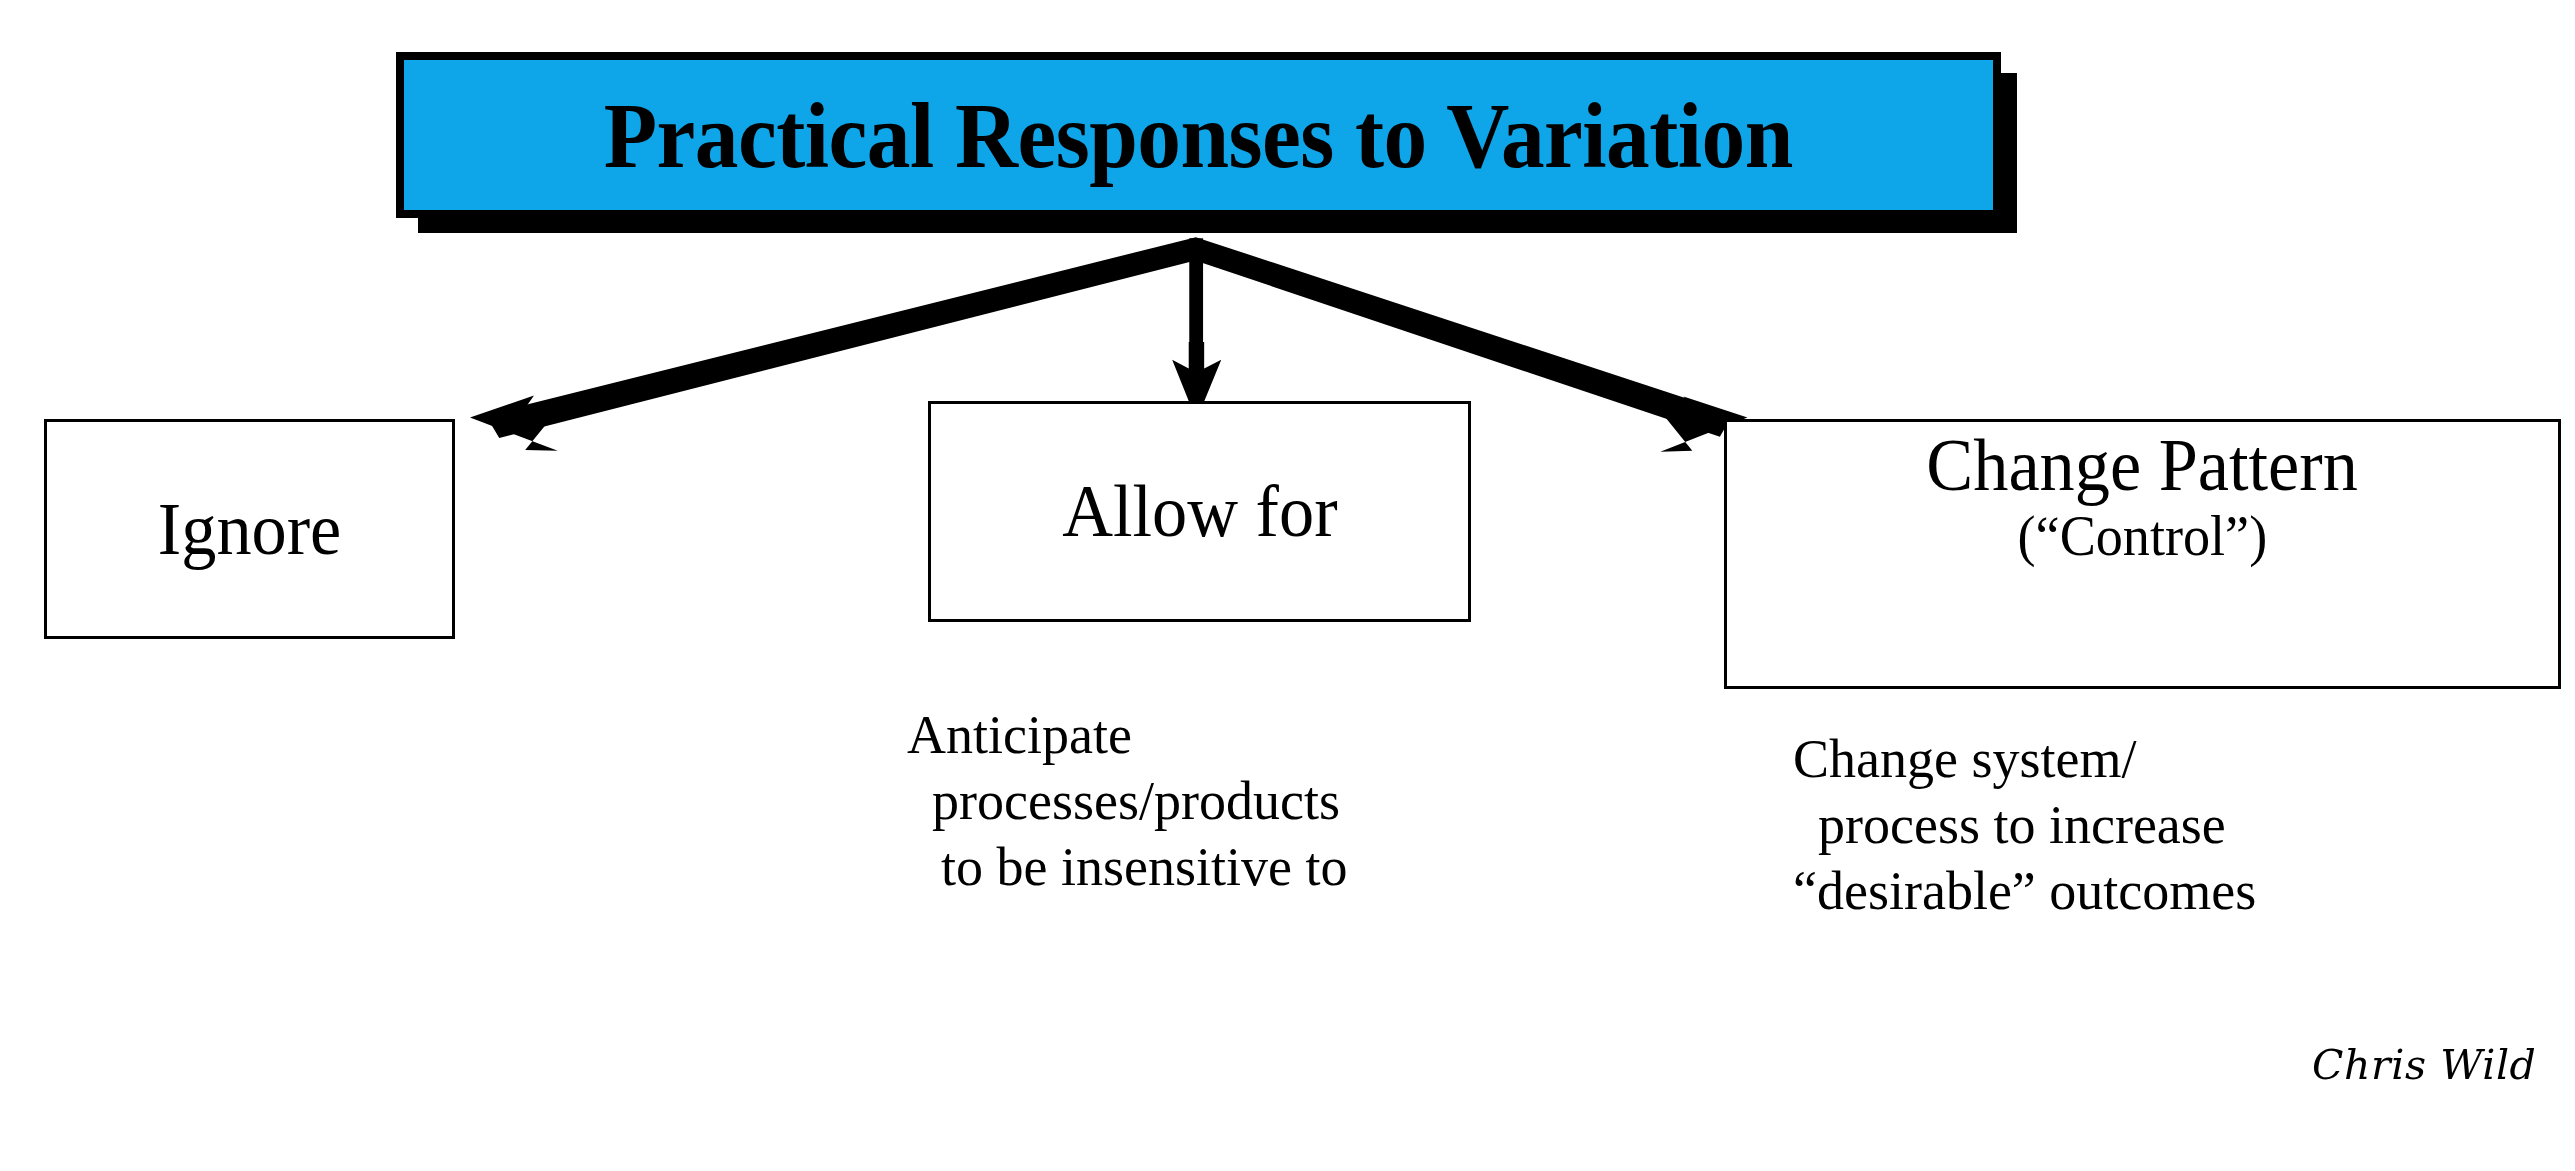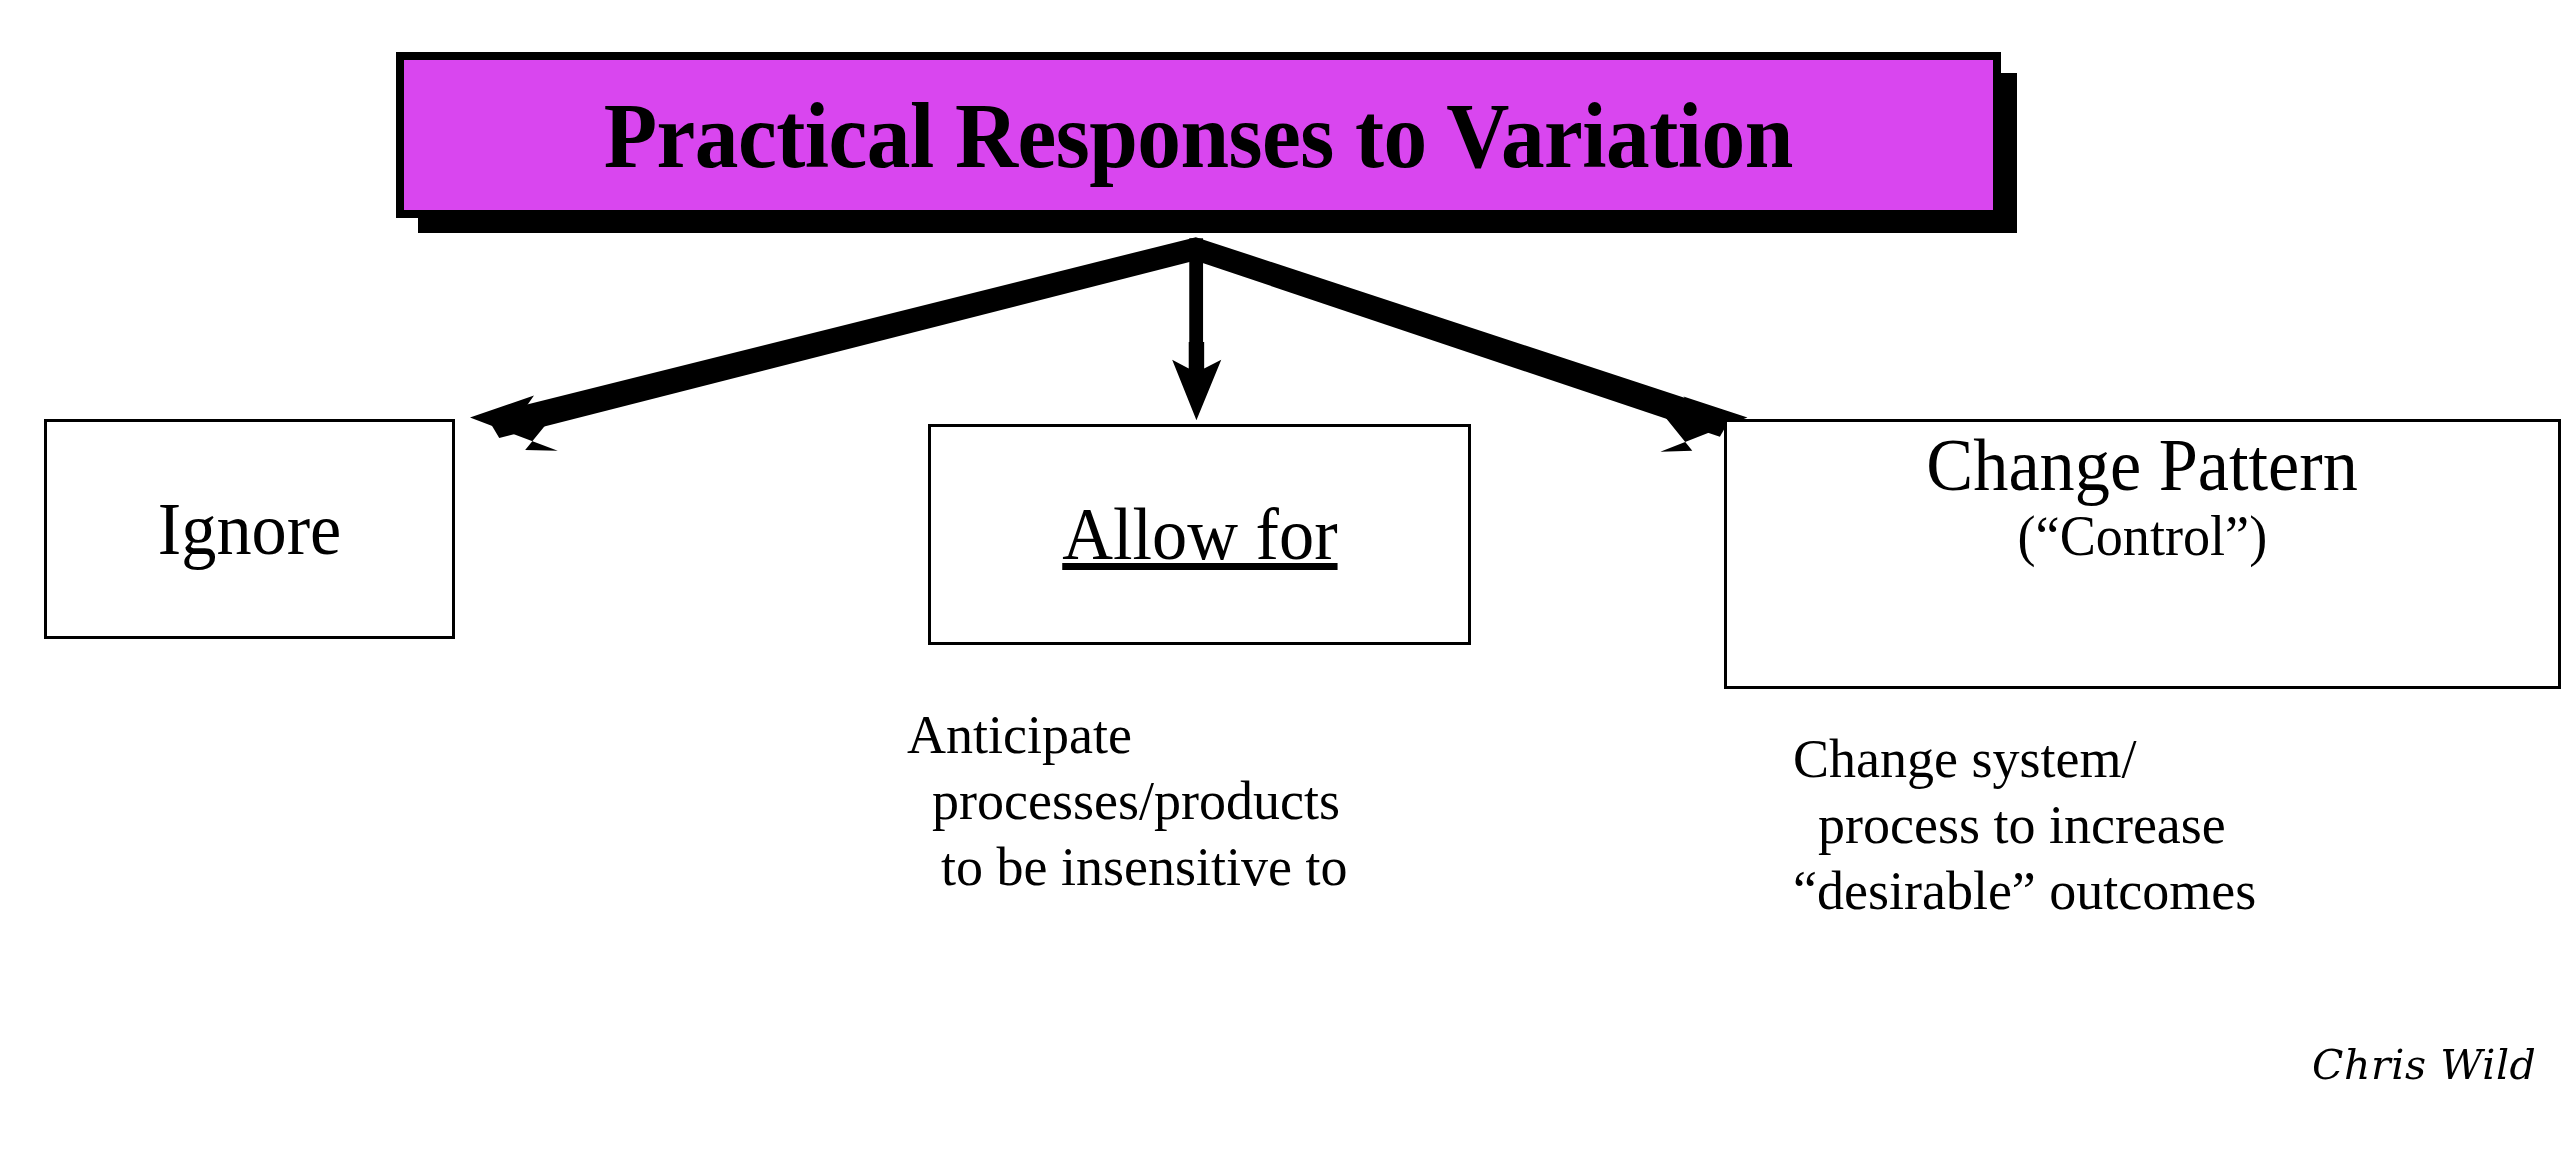--- a/index.html
+++ b/index.html
@@ -31,21 +31,21 @@
     width: 1599px;
     height: 160px;
     background: #000000;
   }
   .title-box {
     position: absolute;
     left: 396px;
     top: 52px;
     width: 1589px;
     height: 150px;
-    background: #d946ef;
+    background: #0ea5e9;
     border: 8.3px solid #000000;
     box-sizing: content-box;
     display: flex;
     align-items: center;
     justify-content: center;
     text-align: center;
   }
   .title-text {
     font-size: 94px;
     font-weight: bold;
@@ -78,24 +78,23 @@
     text-align: center;
   }
   #box-ignore {
     left: 44px;
     top: 419px;
     width: 411px;
     height: 220px;
   }
   #box-allow {
     left: 928px;
-    top: 424px;
+    top: 401px;
     width: 543px;
     height: 221px;
-    text-decoration: underline;
   }
   #box-change {
     left: 1724px;
     top: 419px;
     width: 837px;
     height: 270px;
     justify-content: flex-start;
     padding-top: 2px;
   }
 

